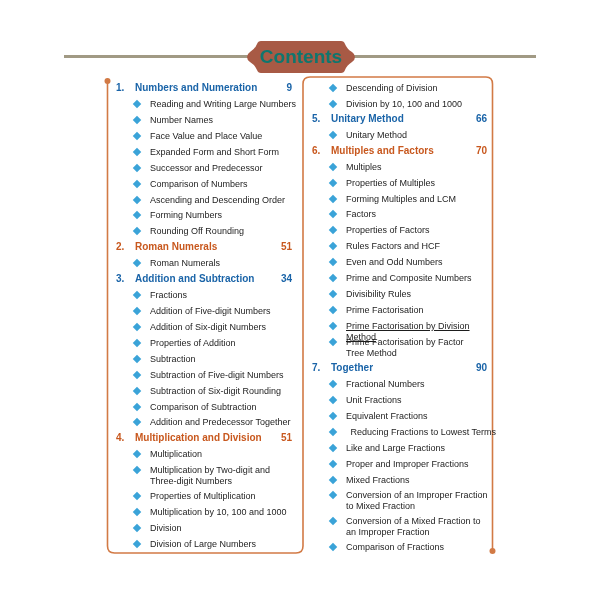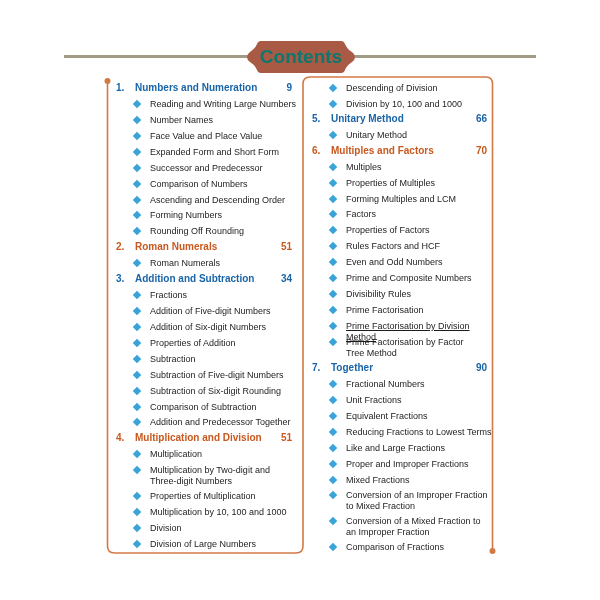--- a/index.html
+++ b/index.html
@@ -256,21 +256,21 @@
   <div class="row item" style="top:395px;">
       <span class="bullet"></span>
       <span class="label">Unit Fractions</span>
     </div>
   <div class="row item" style="top:411px;">
       <span class="bullet"></span>
       <span class="label">Equivalent Fractions</span>
     </div>
   <div class="row item" style="top:427px;">
       <span class="bullet"></span>
-      <span class="label" style="width:150px;">Reducing Fractions to Lowest Terms</span>
+      <span class="label" style="width:150px;text-align:right;">Reducing Fractions to Lowest Terms</span>
     </div>
   <div class="row item" style="top:443px;">
       <span class="bullet"></span>
       <span class="label">Like and Large Fractions</span>
     </div>
   <div class="row item" style="top:459px;">
       <span class="bullet"></span>
       <span class="label">Proper and Improper Fractions</span>
     </div>
   <div class="row item" style="top:475px;">

